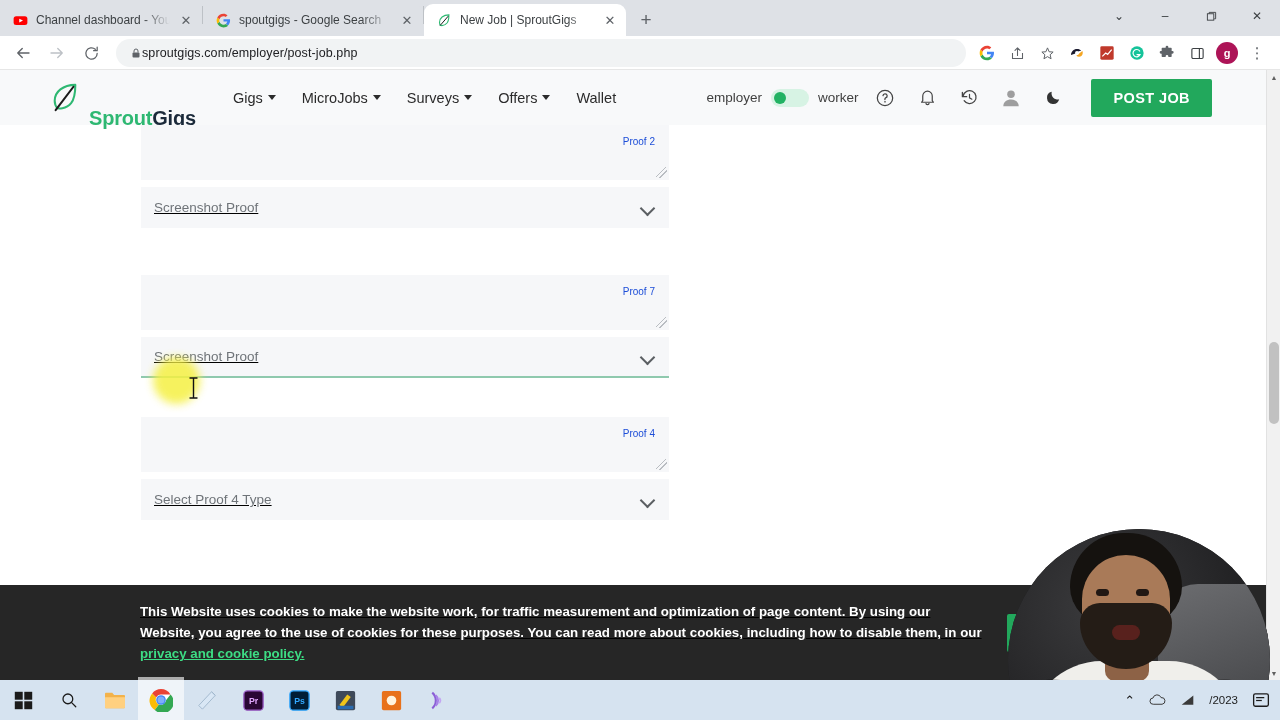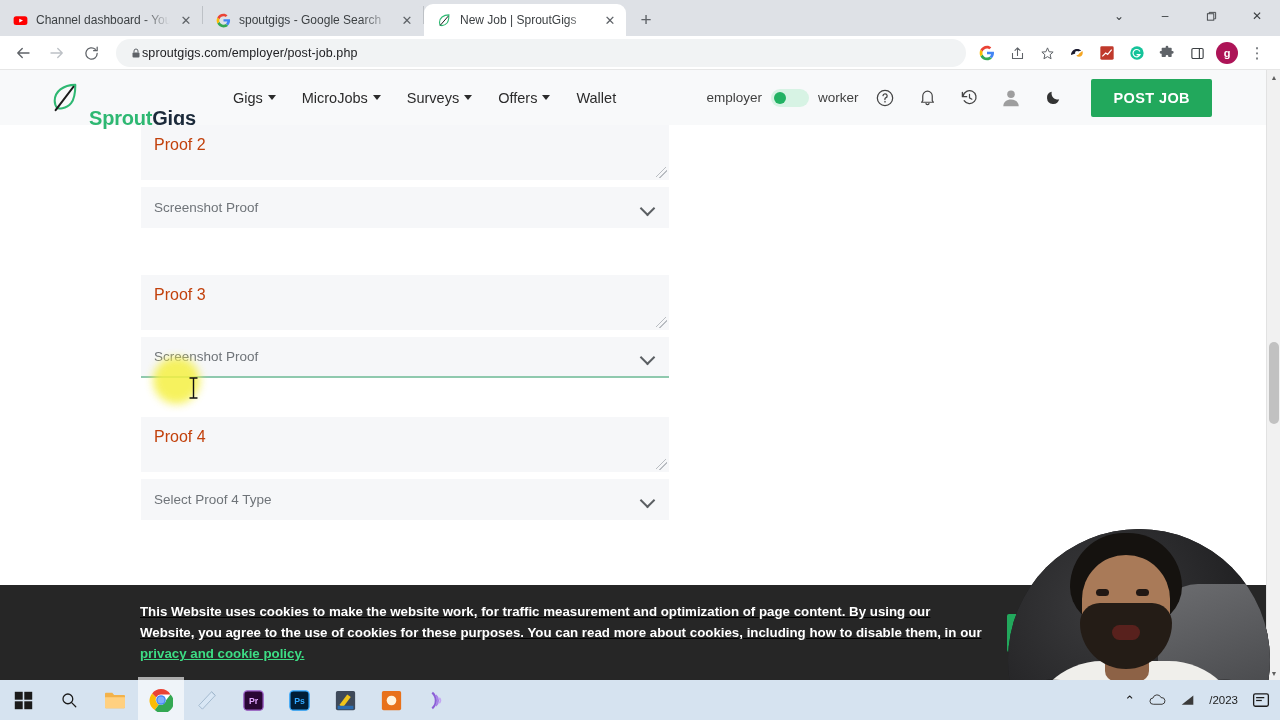--- a/index.html
+++ b/index.html
@@ -143,35 +143,36 @@
   .formcol {
     position: absolute; left: 141px; top: 55px; width: 528px;
   }
   .fieldgroup { margin-bottom: 0; }
   .ta-wrap {
     position: relative;
     background: #f6f7f9;
     height: 55px;
     padding: 12px 14px 0 13px;
   }
-  .ta-label { font-size: 16px; color: #c2410c; line-height: 1; }
+  .ta-label { font-size: 10px; color: #1d4ed8; line-height: 1; text-align: right; }
   .ta-value { font-size: 14.5px; color: #6f7479; margin-top: 13px; line-height: 1; }
   .resizer {
     position: absolute; right: 2px; bottom: 2px; width: 11px; height: 11px;
     background:
       linear-gradient(135deg, transparent 0 42%, #b9bdc2 42% 50%, transparent 50% 62%),
       linear-gradient(135deg, transparent 0 62%, #b9bdc2 62% 70%, transparent 70%);
   }
   .sel-wrap {
     position: relative;
     background: #f6f7f9;
     height: 41px;
     display: flex; align-items: center;
     padding: 0 14px 0 13px;
     margin-top: 7px;
+    text-decoration: underline;
   }
   .sel-text { font-size: 13.5px; color: #6f7479; font-weight: 500; }
   .chev {
     position: absolute; right: 16px; top: 50%; margin-top: -5px;
     width: 11px; height: 11px;
     border-right: 2px solid #5b5f63; border-bottom: 2px solid #5b5f63;
     transform: rotate(45deg);
   }
   .sel-wrap.focused { border-bottom: 2px solid #8fc9ae; }
   .gap-lg { height: 47px; }
@@ -534,21 +535,21 @@
         <div class="sel-wrap">
           <span class="sel-text">Screenshot Proof</span>
           <span class="chev"></span>
         </div>
       </div>
 
       <div class="gap-lg"></div>
 
       <div class="fieldgroup">
         <div class="ta-wrap">
-          <div class="ta-label">Proof 3</div>
+          <div class="ta-label">Proof 7</div>
           <div class="ta-value"></div>
           <div class="resizer"></div>
         </div>
         <div class="sel-wrap focused">
           <span class="sel-text">Screenshot Proof</span>
           <span class="chev"></span>
         </div>
       </div>
 
       <div class="gap-md"></div>

